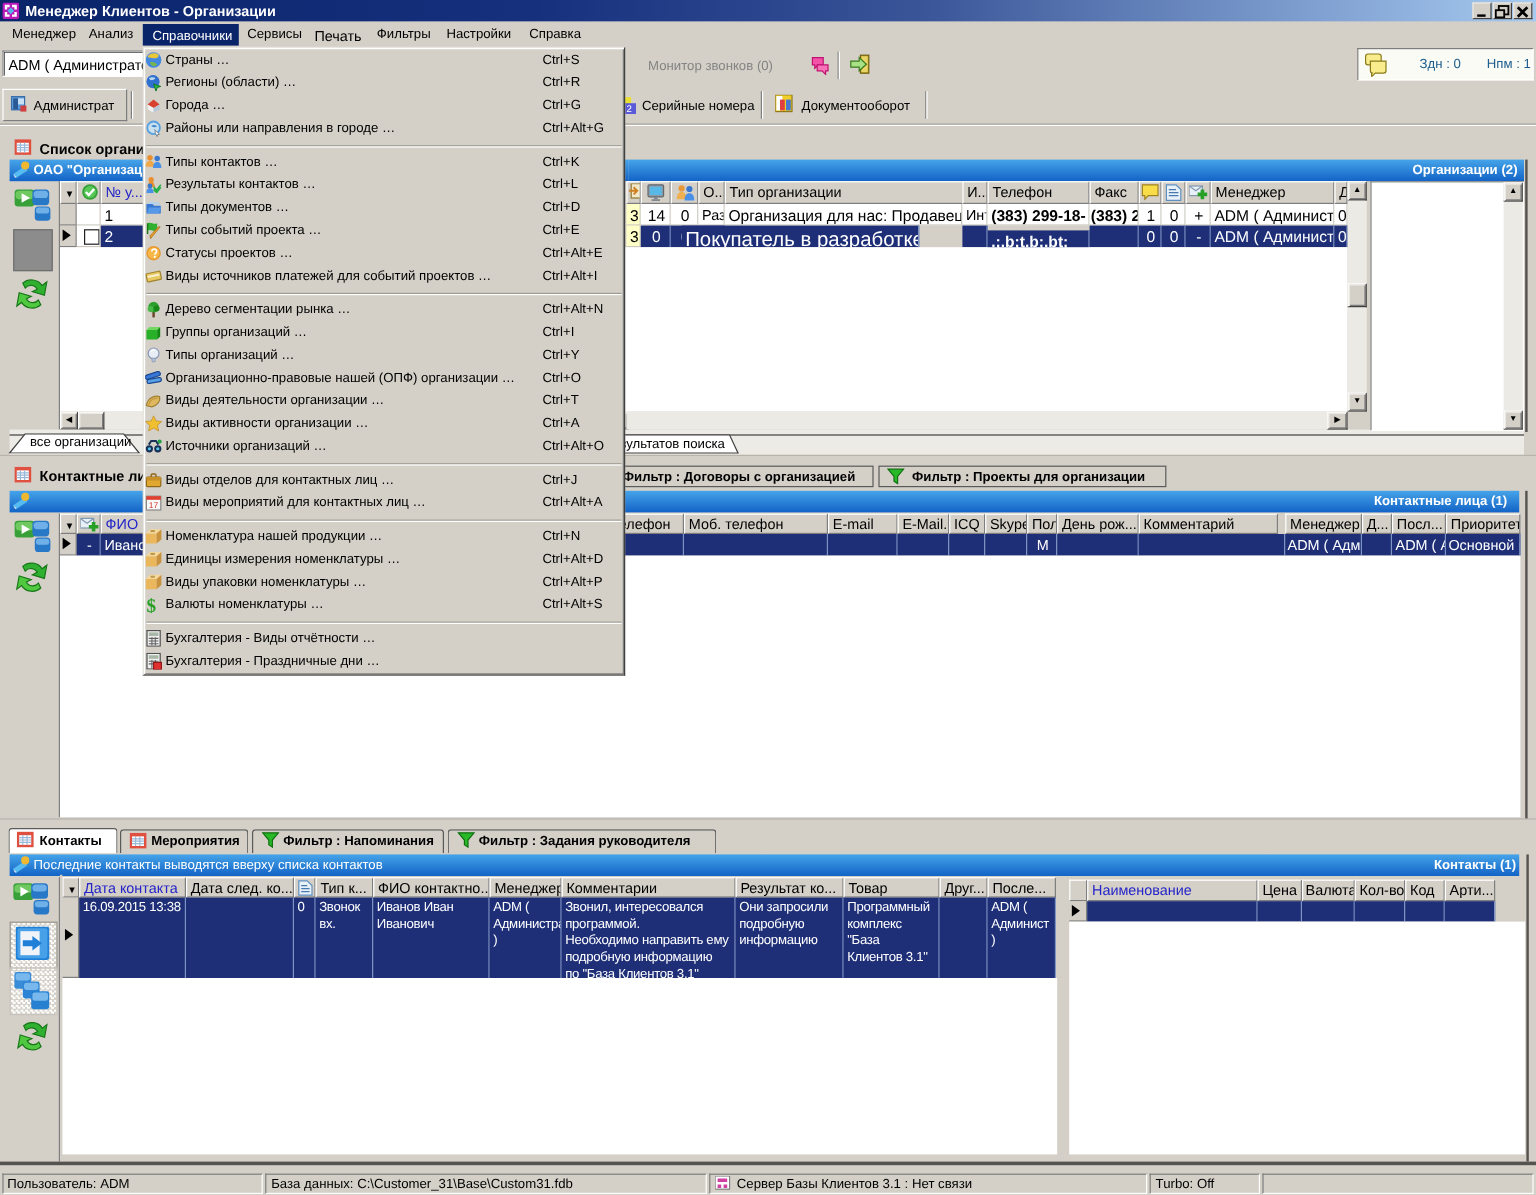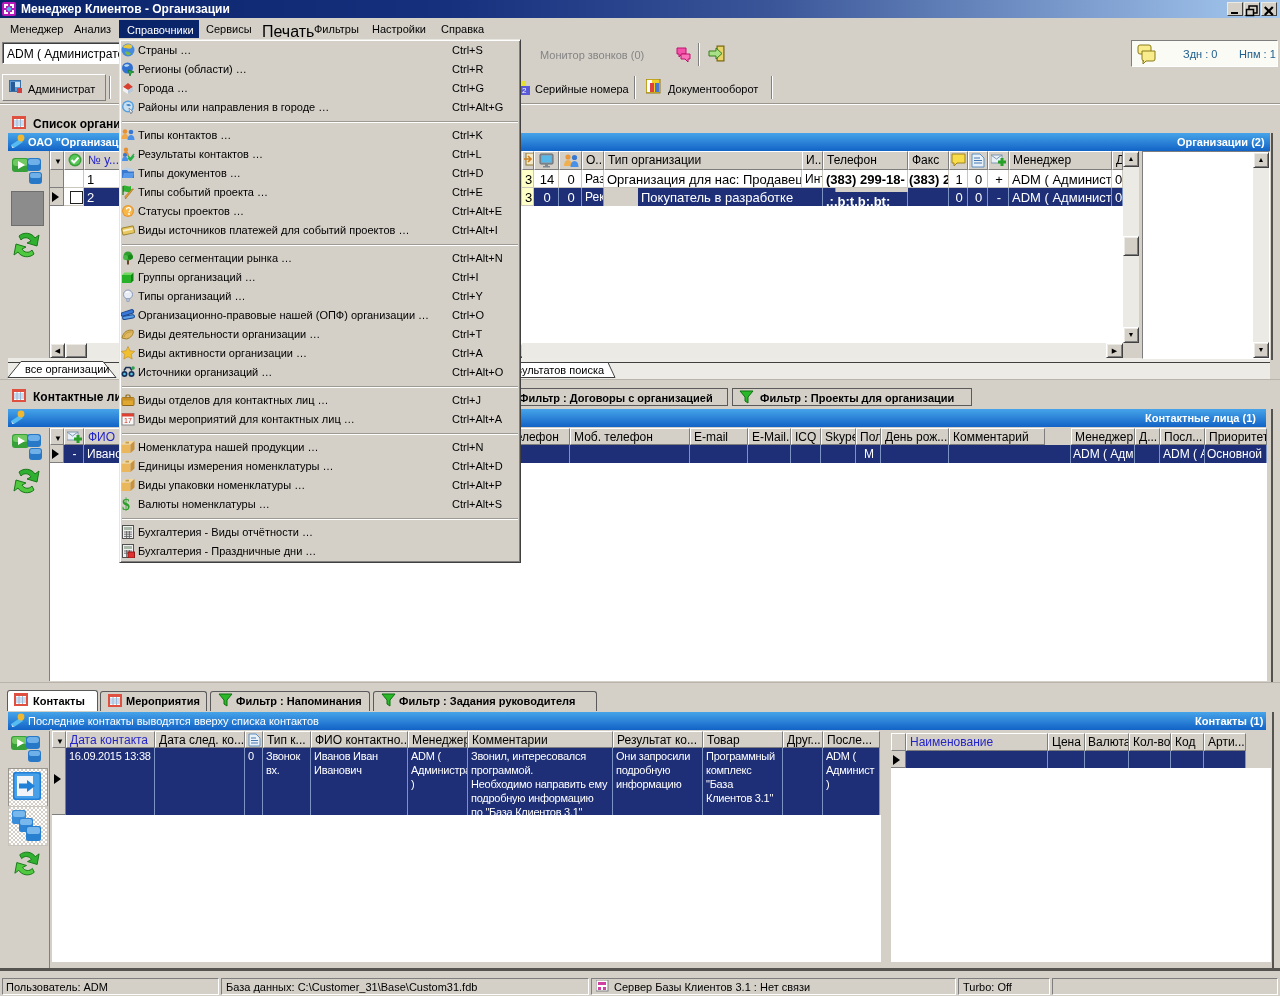--- a/index.html
+++ b/index.html
@@ -36,21 +36,21 @@
 <div class="a rais" style="left:1261px;top:2px;width:16px;height:14px;background:#D4D0C8;border-color:#ECEAE4 #404040 #404040 #ECEAE4"><svg width="14" height="12">
         <path d="M3 1l4 4 4-4 2 2-4 4 4 4-2 2-4-4-4 4-2-2 4-4-4-4z" fill="#000" transform="scale(0.8) translate(1.5,0.5)"></path>
       </svg></div>
 
 <div class="a" style="left:0;top:18px;width:1280px;height:20px;background:#D4D0C8"></div>
 <div class="tx" style="left:10px;top:23px;font-size:11px">Менеджер</div>
 <div class="tx" style="left:74px;top:23px;font-size:11px">Анализ</div>
 <div class="a" style="left:119px;top:20px;width:80px;height:18px;background:#0A246A"></div>
 <div class="tx" style="left:127px;top:24px;font-size:11px;color:#FFF">Справочники</div>
 <div class="tx" style="left:206px;top:23px;font-size:11px">Сервисы</div>
-<div class="tx" style="left:262px;top:23px;font-size:16px">Печать</div>
+<div class="tx" style="left:262px;top:23px;font-size:12px">Печать</div>
 <div class="tx" style="left:314px;top:23px;font-size:11px">Фильтры</div>
 <div class="tx" style="left:372px;top:23px;font-size:11px">Настройки</div>
 <div class="tx" style="left:441px;top:23px;font-size:11px">Справка</div>
 
 <div class="a sunk" style="left:2px;top:42px;width:232px;height:22px;background:#FFF;box-shadow:inset 1px 1px 0 #404040"></div>
 <div class="tx" style="left:7px;top:47px;font-size:12px">ADM ( Администратор</div>
 <div class="tx" style="left:540px;top:49px;font-size:11px;color:#848484">Монитор звонков (0)</div>
 <svg class="a" style="left:674px;top:46px" width="18" height="17" viewBox="0 0 18 17">
       <path d="M3 2h9v6H8l-3 3V8H3z" fill="#F452A8" stroke="#C01070" stroke-width="1"></path>
       <path d="M7 8h9v5h-2v3l-3-3H7z" fill="#F873B8" stroke="#C01070" stroke-width="1"></path>
@@ -212,21 +212,21 @@
 <div class="cw" style="left:949px;top:170px;width:19px;height:18px;font-size:13px;text-align:center">1</div>
 <div class="cw" style="left:968px;top:170px;width:20px;height:18px;font-size:13px;text-align:center">0</div>
 <div class="cw" style="left:988px;top:170px;width:21px;height:18px;font-size:13px;text-align:center">+</div>
 <div class="cw" style="left:1009px;top:170px;width:103px;height:18px;font-size:13px">ADM ( Администрат</div>
 <div class="cw" style="left:1112px;top:170px;width:11px;height:18px;font-size:13px">05</div>
 
 <div class="cw" style="left:522px;top:188px;width:12px;height:18px;font-size:13px;background:#FFFFC8">3</div>
 <div class="cn" style="left:534px;top:188px;width:25px;height:18px;font-size:13px;text-align:center">0</div>
 <div class="cn" style="left:559px;top:188px;width:23px;height:18px;font-size:13px;text-align:center">0</div>
 <div class="cn" style="left:582px;top:188px;width:22px;height:18px">Рек.</div>
-<div class="cn" style="left:638px;top:188px;width:198px;height:18px;font-size:13px">Покупатель в разработке</div>
+<div class="cn" style="left:568px;top:188px;width:198px;height:18px;font-size:17px">Покупатель в разработке</div>
 <div class="cn" style="left:802px;top:188px;width:21px;height:18px;font-size:13px"></div>
 <div class="cn" style="left:823px;top:192px;width:85px;height:18px;font-size:13px;font-weight:bold">.;.b;t.b;.bt;</div>
 <div class="cn" style="left:908px;top:188px;width:41px;height:18px;font-size:13px"></div>
 <div class="cn" style="left:949px;top:188px;width:19px;height:18px;font-size:13px;text-align:center">0</div>
 <div class="cn" style="left:968px;top:188px;width:20px;height:18px;font-size:13px;text-align:center">0</div>
 <div class="cn" style="left:988px;top:188px;width:21px;height:18px;font-size:13px;text-align:center">-</div>
 <div class="cn" style="left:1009px;top:188px;width:103px;height:18px;font-size:13px">ADM ( Администрат</div>
 <div class="cn" style="left:1112px;top:188px;width:11px;height:18px;font-size:13px">05</div>
 <div class="a" style="left:522px;top:206px;width:601px;height:137px;background:#FFF"></div>
 
@@ -291,21 +291,21 @@
 <div class="hc hb" style="left:84px;top:428px;width:226px;height:17px">ФИО контактного ли...</div>
 <div class="hc" style="left:310px;top:428px;width:170px;height:17px">Должность</div>
 <div class="hc" style="left:480px;top:428px;width:90px;height:17px;padding-left:28px">Телефон</div>
 <div class="hc" style="left:570px;top:428px;width:120px;height:17px">Моб. телефон</div>
 <div class="hc" style="left:690px;top:428px;width:58px;height:17px">E-mail</div>
 <div class="hc" style="left:748px;top:428px;width:43px;height:17px">E-Mail...</div>
 <div class="hc" style="left:791px;top:428px;width:30px;height:17px">ICQ</div>
 <div class="hc" style="left:821px;top:428px;width:35px;height:17px">Skype</div>
 <div class="hc" style="left:856px;top:428px;width:25px;height:17px">Пол</div>
 <div class="hc" style="left:881px;top:428px;width:68px;height:17px">День рож...</div>
-<div class="hc" style="left:949px;top:428px;width:96px;height:17px">Комментарий</div>
+<div class="hc" style="left:949px;top:428px;width:116px;height:17px">Комментарий</div>
 <div class="hc" style="left:1071px;top:428px;width:64px;height:17px">Менеджер</div>
 <div class="hc" style="left:1135px;top:428px;width:25px;height:17px">Д...</div>
 <div class="hc" style="left:1160px;top:428px;width:45px;height:17px">Посл...</div>
 <div class="hc" style="left:1205px;top:428px;width:62px;height:17px">Приоритет</div>
 
 <div class="a" style="left:50px;top:445px;width:14px;height:18px;background:#D4D0C8;border-right:1px solid #7E7E7E;border-bottom:1px solid #7E7E7E;box-sizing:border-box"><svg width="8" height="10" style="margin:3px 0 0 2px">
         <path d="M0 0l7 5-7 5z" fill="#000"></path>
       </svg></div>
 <div class="cn" style="left:64px;top:445px;width:20px;height:18px;text-align:center">-</div>
 <div class="cn" style="left:84px;top:445px;width:226px;height:18px">Иванов Иван Иванович</div>

